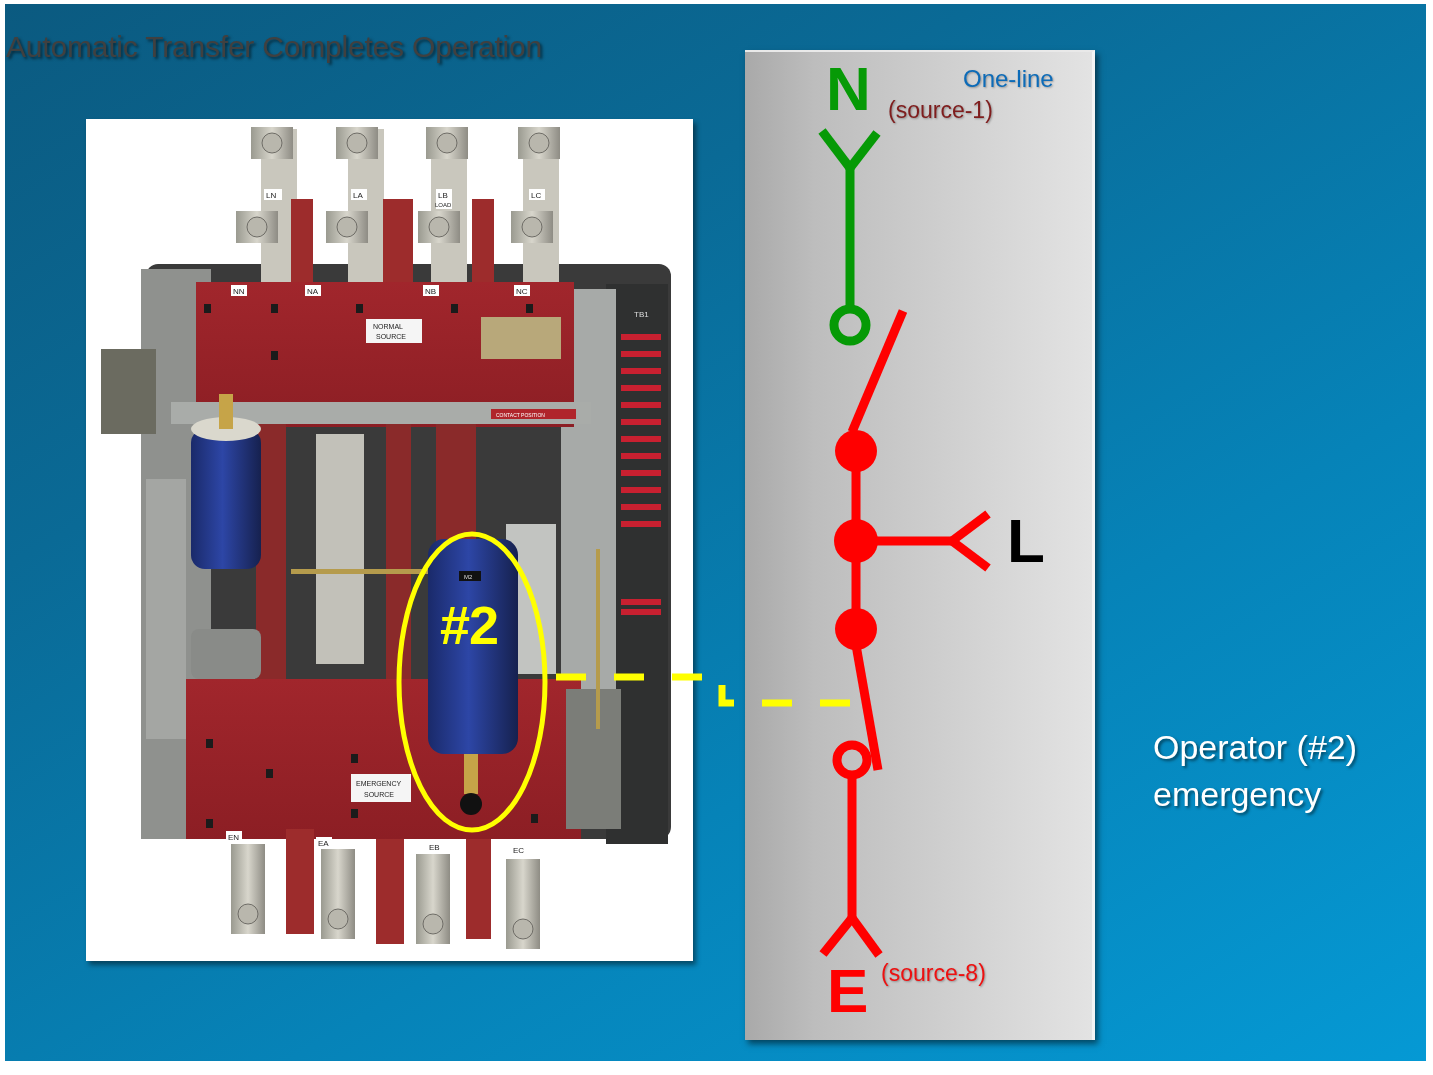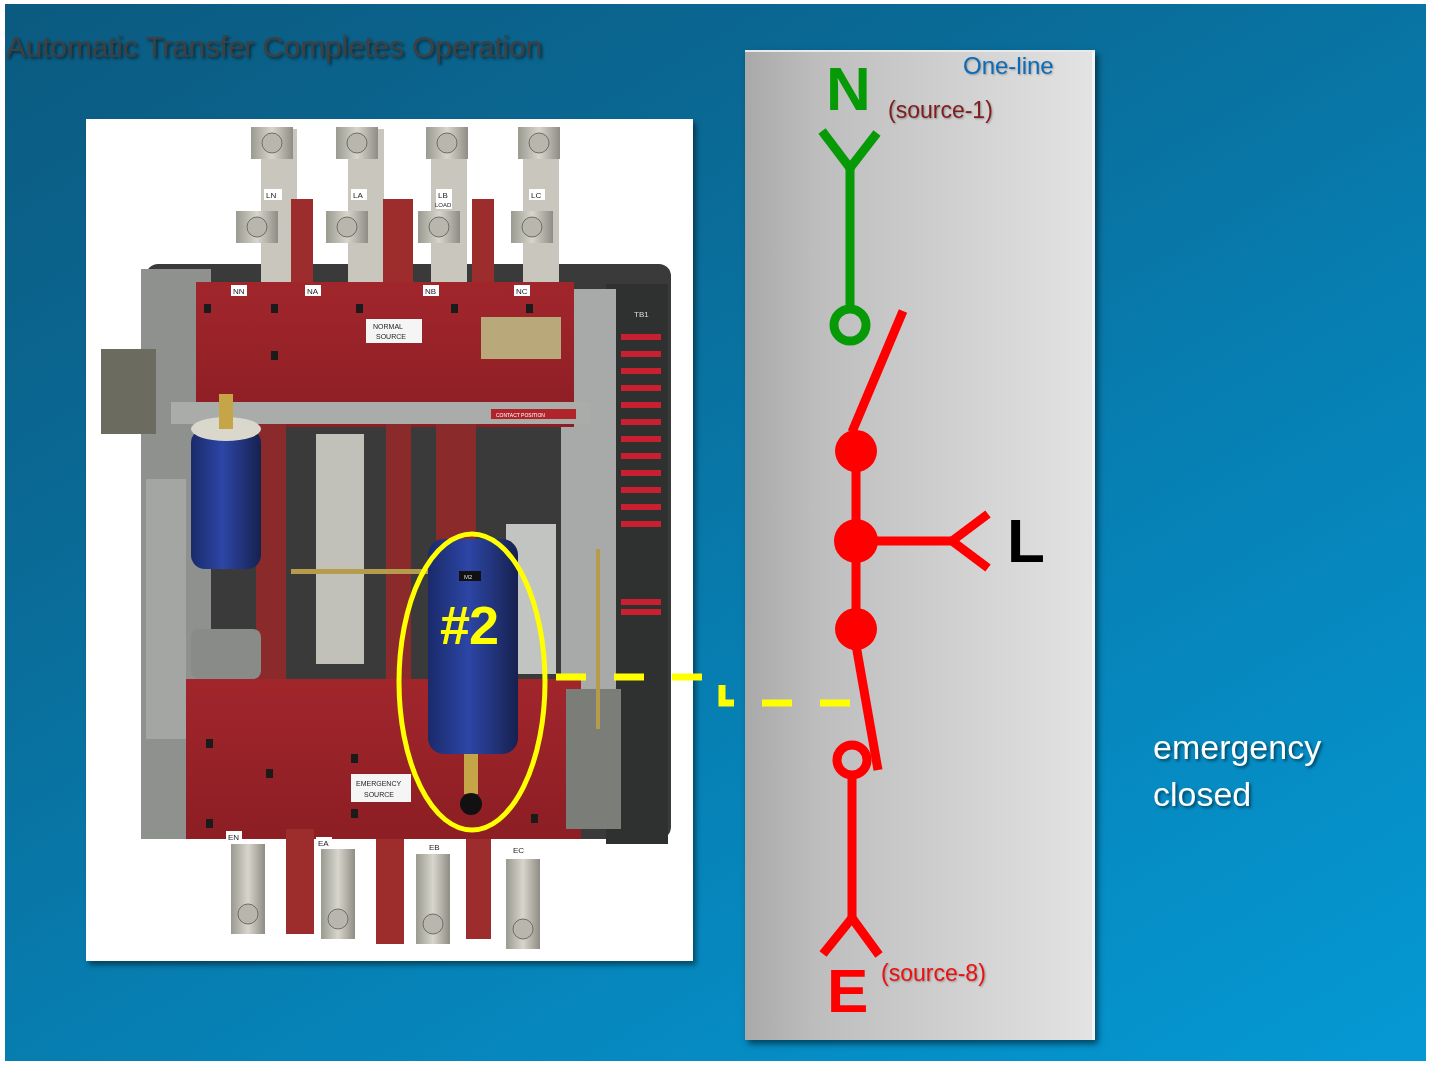--- a/index.html
+++ b/index.html
@@ -17,21 +17,21 @@
     box-shadow: 3px 4px 5px rgba(0,0,0,0.45);
   }
   .photo-frame svg { position: absolute; left: 0; top: 0; }
   .oneline-panel {
     position: absolute; left: 745px; top: 50px; width: 347px; height: 988px;
     background: linear-gradient(90deg, #a9a9a9 0%, #bdbdbd 20%, #d0d0d0 60%, #e3e3e3 100%);
     box-shadow: 3px 4px 6px rgba(0,0,0,0.5);
     border-right: 3px solid #f4f4f4; border-top: 2px solid #e9e9e9;
   }
   .oneline-label {
-    position: absolute; left: 963px; top: 52px; font-size: 24px; color: #0c6bb8;
+    position: absolute; left: 963px; top: 65px; font-size: 24px; color: #0c6bb8;
     text-shadow: 1px 1px 2px rgba(0,0,0,0.3); white-space: nowrap;
   }
   .source1-label {
     position: absolute; left: 888px; top: 97px; font-size: 23px; color: #7f1d1d;
     text-shadow: 1px 1px 2px rgba(0,0,0,0.3); white-space: nowrap;
   }
   .source2-label {
     position: absolute; left: 881px; top: 960px; font-size: 23px; color: #ee1010;
     text-shadow: 1px 1px 2px rgba(0,0,0,0.3); white-space: nowrap;
   }
@@ -275,15 +275,15 @@
 <div class="tag2">#2</div>
 
 <div class="oneline-label">One-line</div>
 <div class="N-label">N</div>
 <div class="source1-label">(source-1)</div>
 <div class="L-label">L</div>
 <div class="E-label">E</div>
 <div class="source2-label">(source-8)</div>
 
 <div class="caption">
+  <span>Operator (#2)</span>
   <span>emergency</span>
-  <span>closed</span>
 </div>
 
 </body></html>

